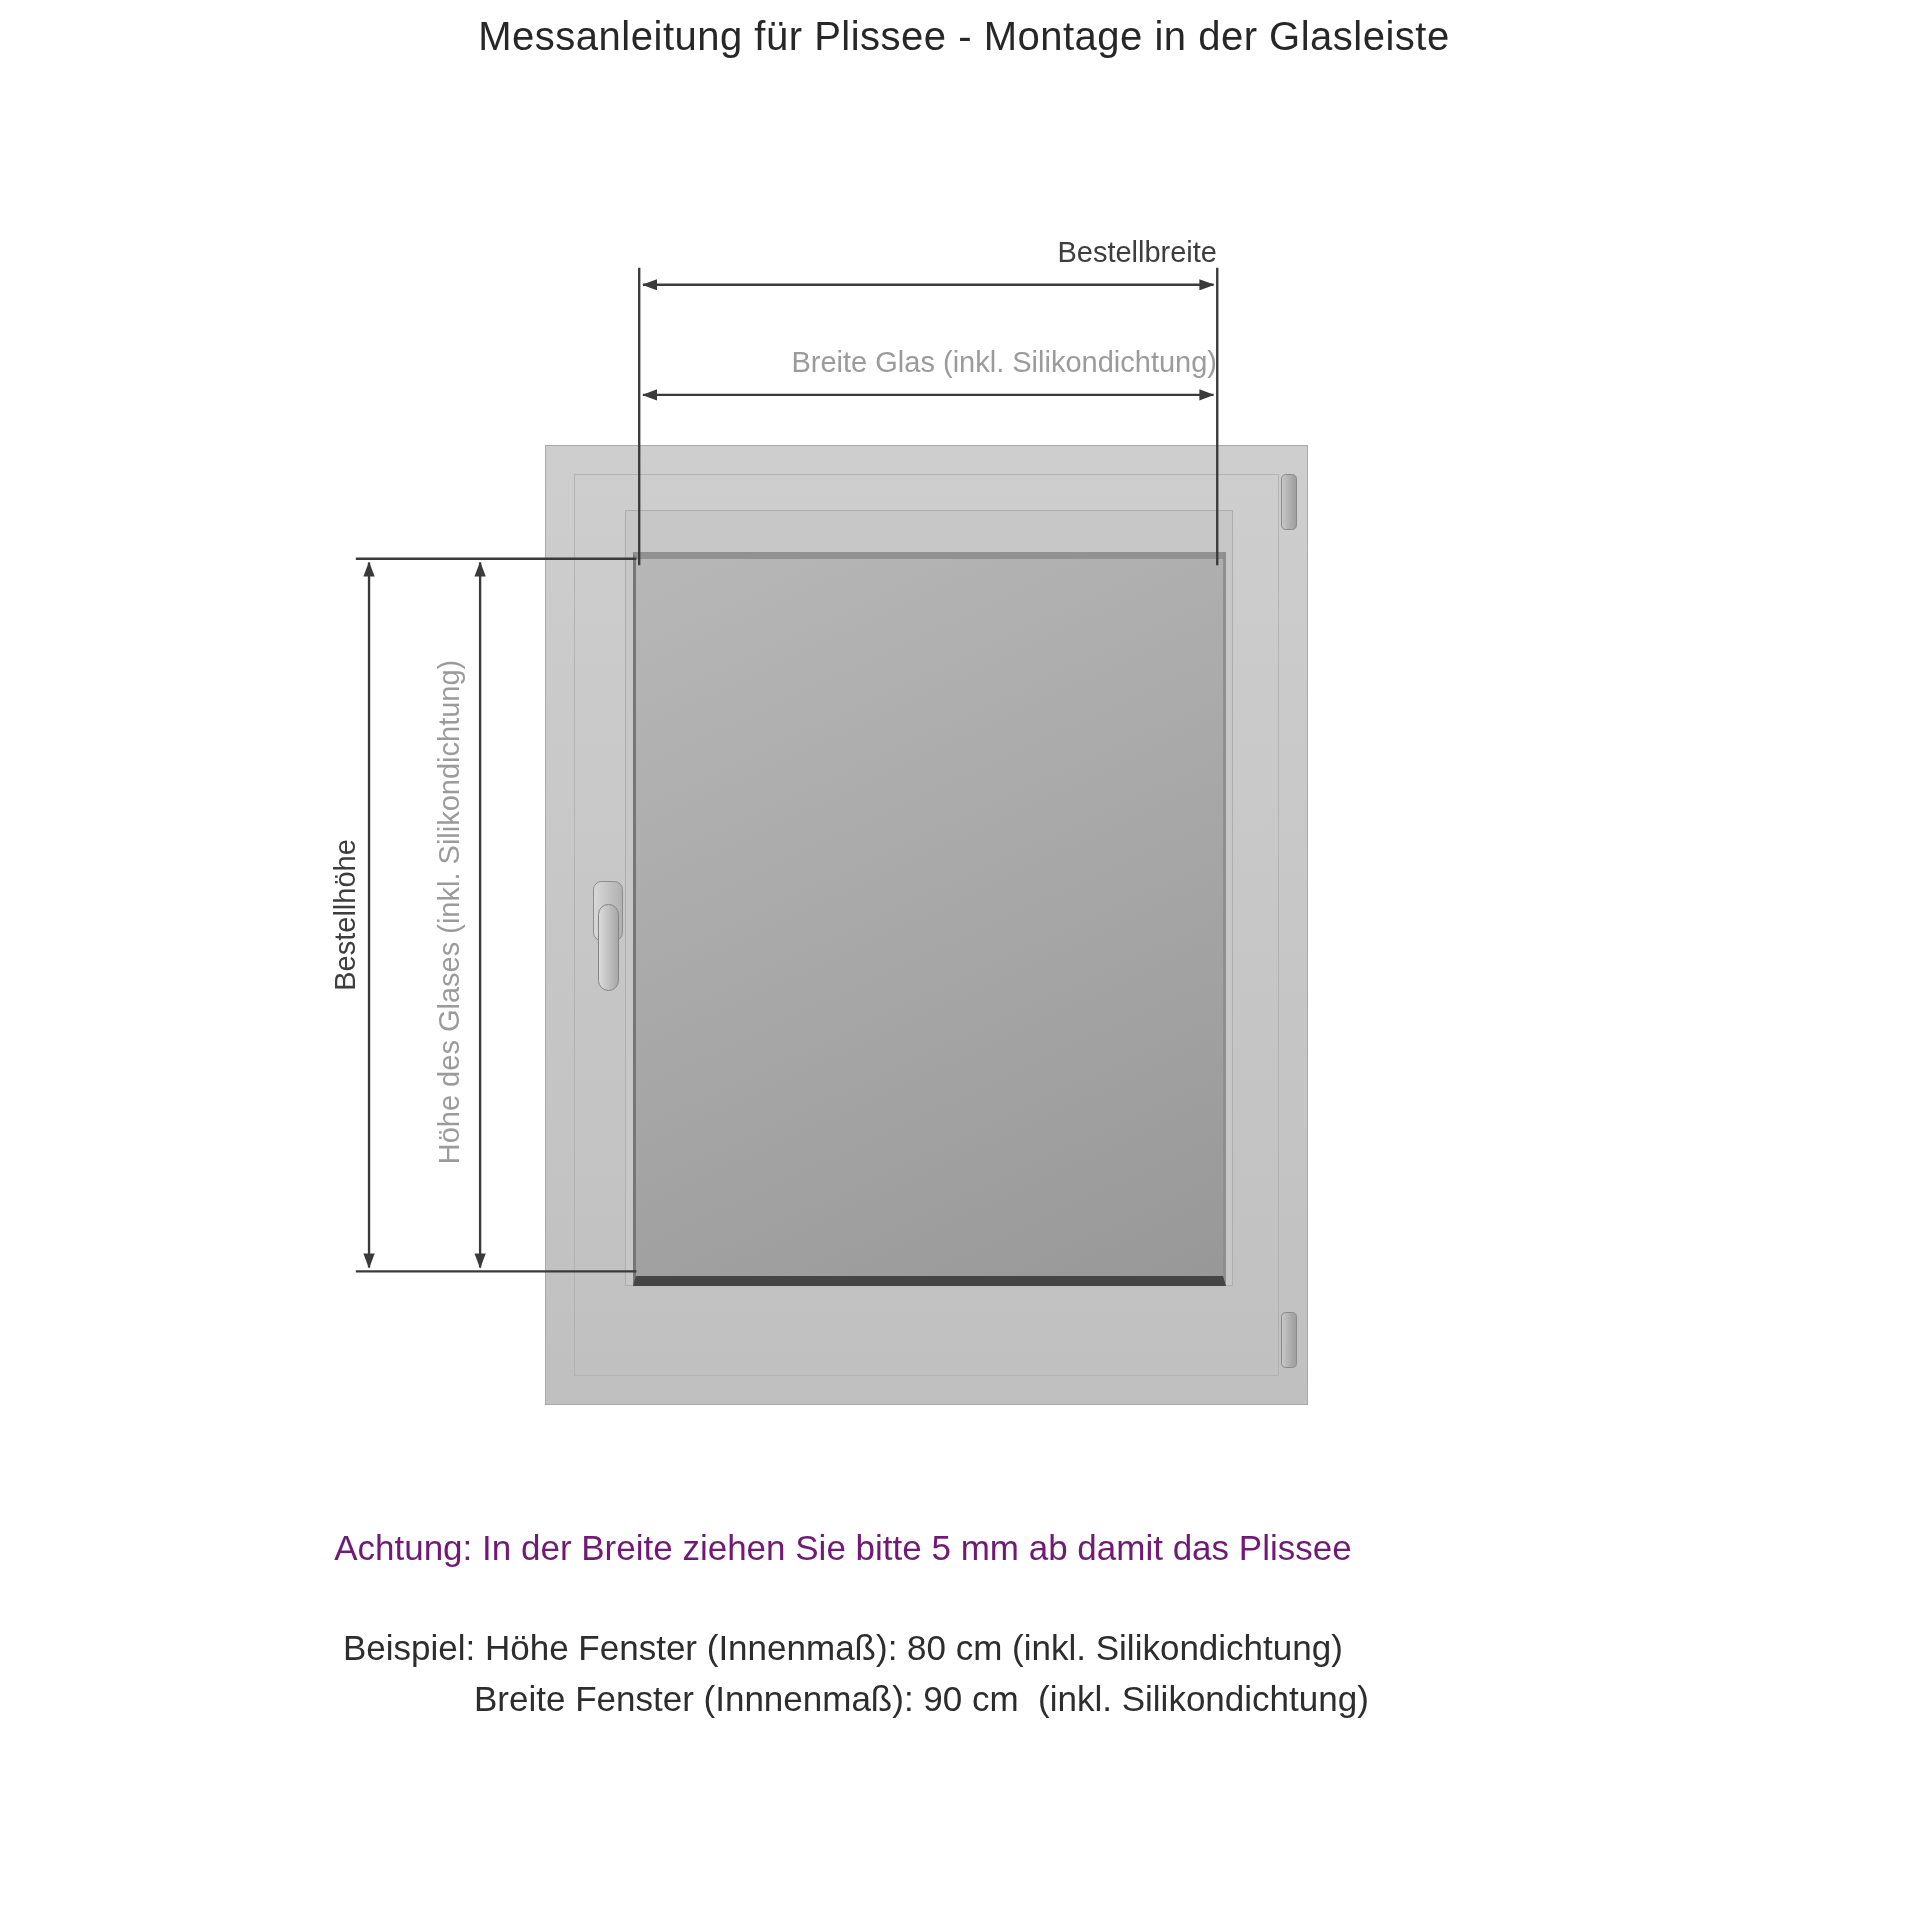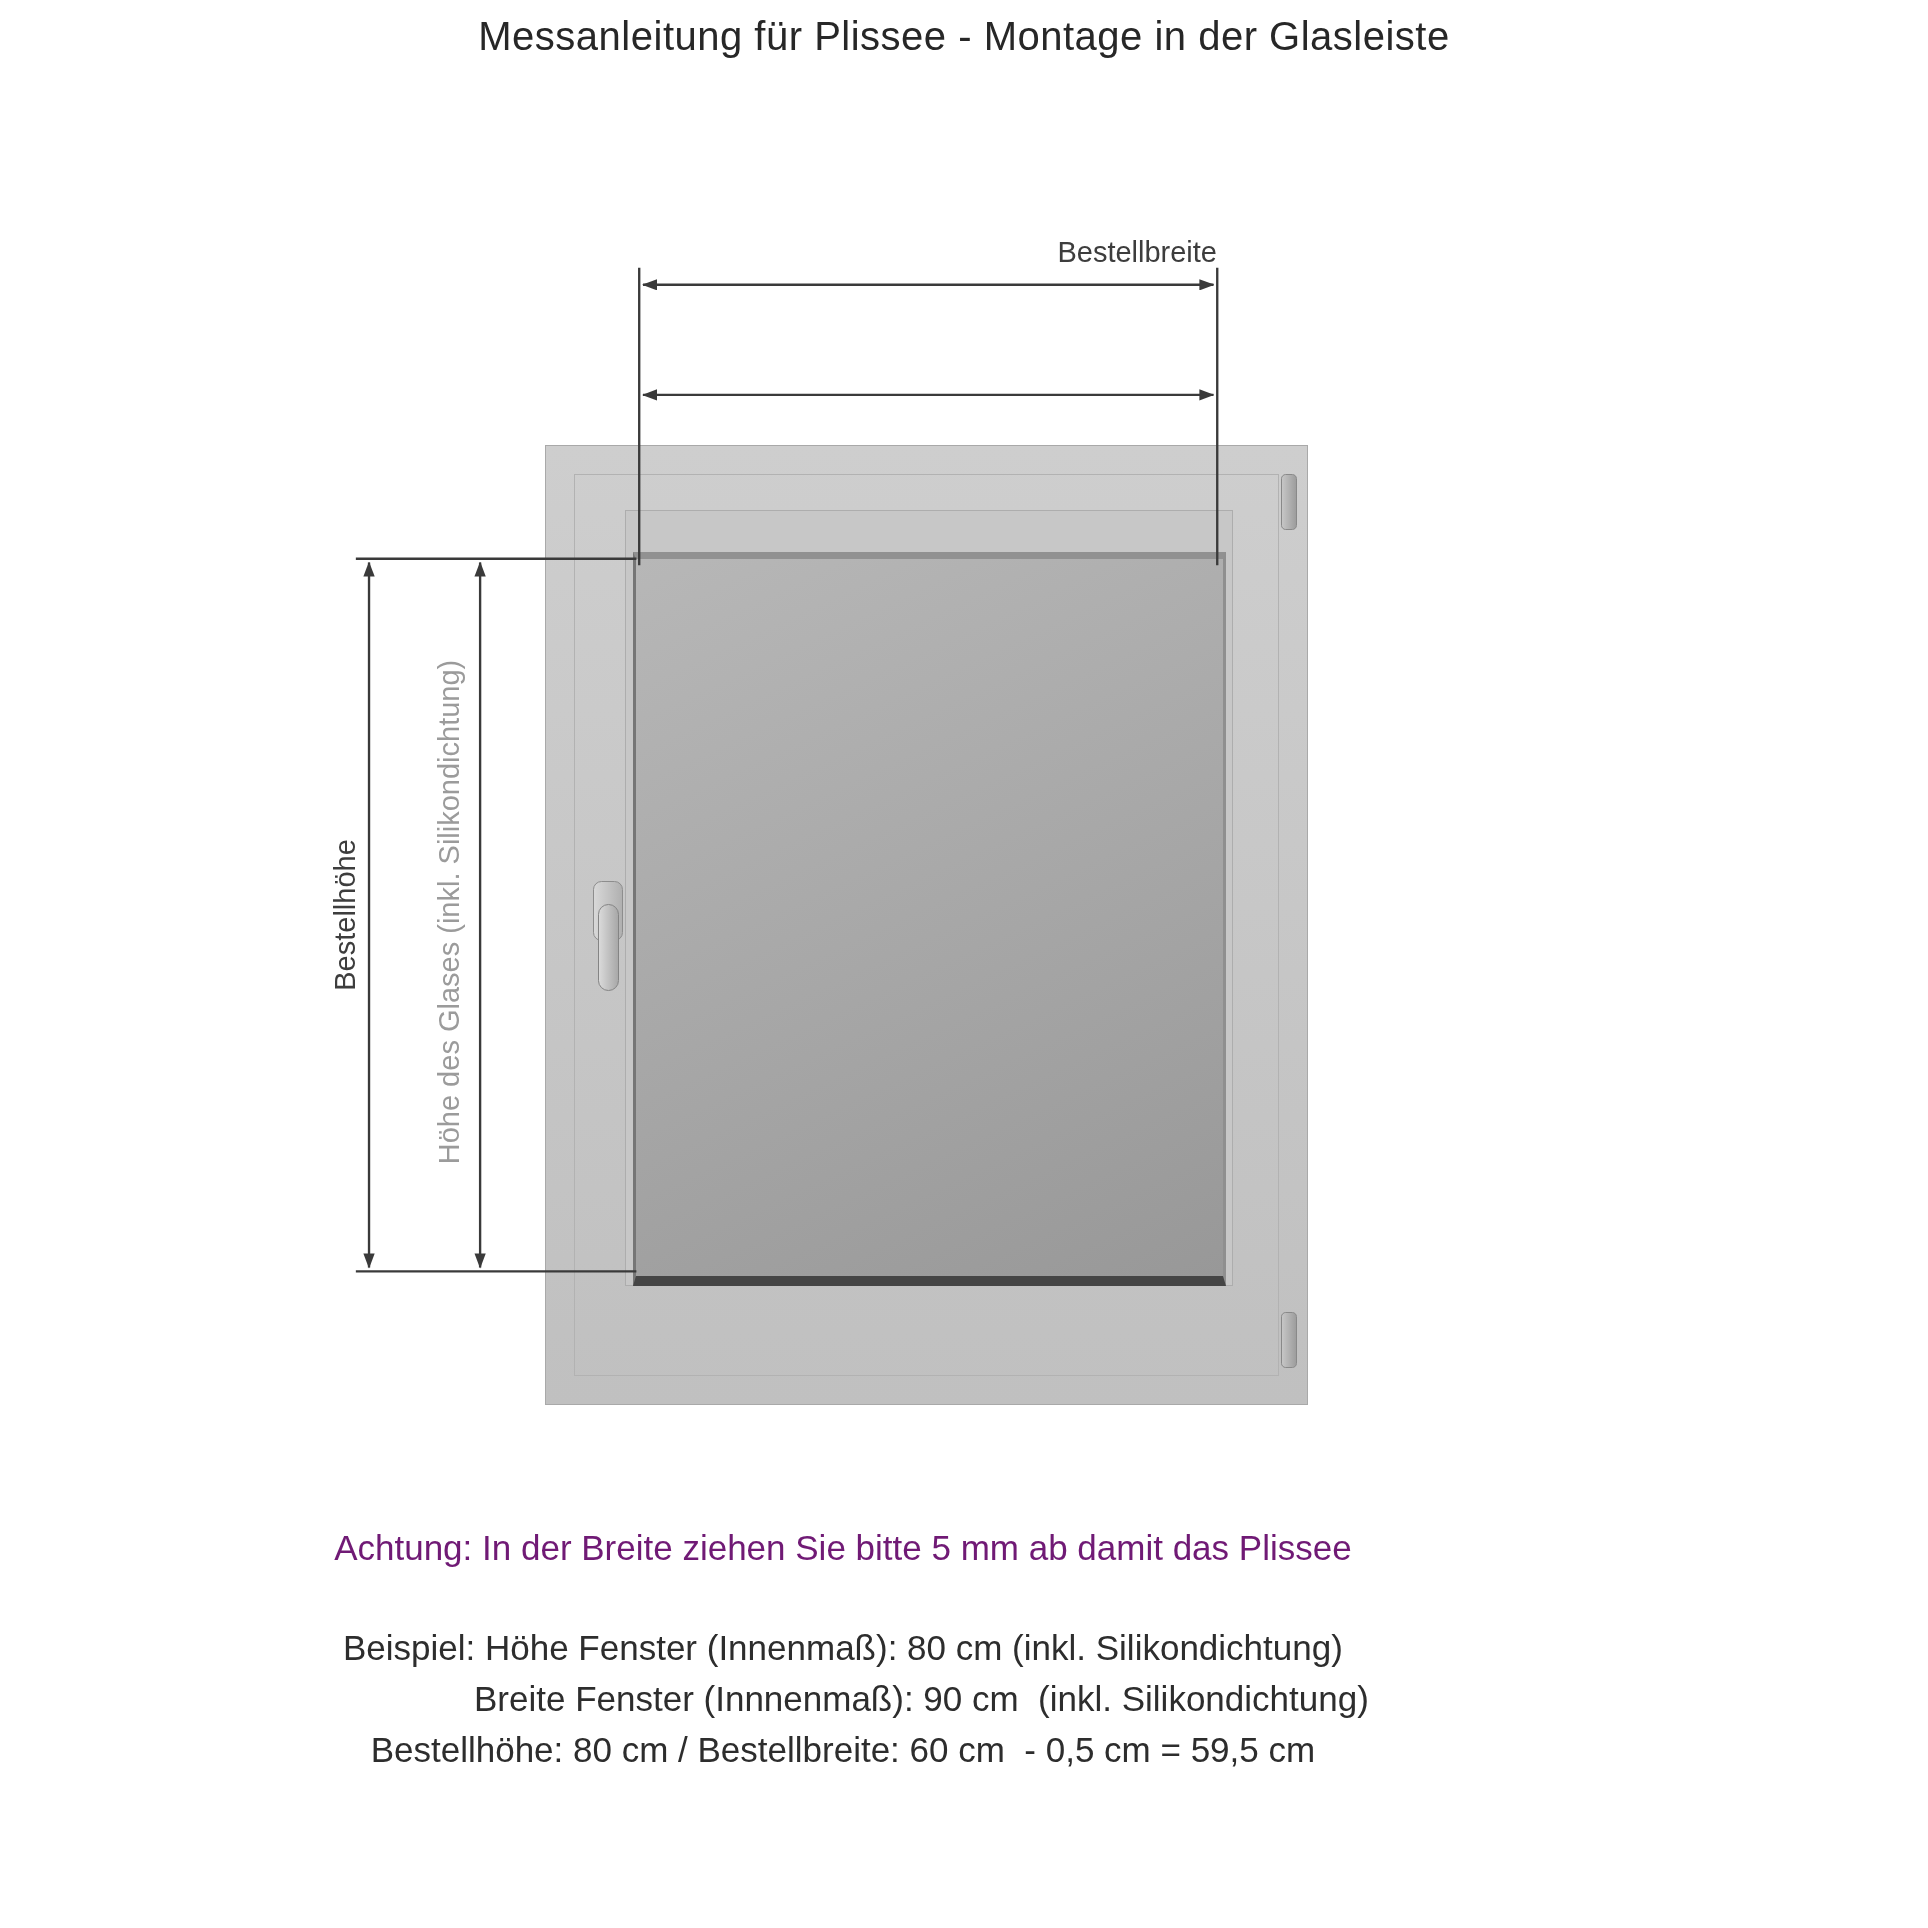--- a/index.html
+++ b/index.html
@@ -104,26 +104,26 @@
       <line x1="378" y1="585" x2="676" y2="585"></line>
       <line x1="378" y1="1342" x2="676" y2="1342"></line>
       <line marker-start="url(#arrow)" marker-end="url(#arrow)" x1="683" y1="294" x2="1289" y2="294"></line>
       <line marker-start="url(#arrow)" marker-end="url(#arrow)" x1="683" y1="411" x2="1289" y2="411"></line>
       <line marker-start="url(#arrow)" marker-end="url(#arrow)" x1="392" y1="589" x2="392" y2="1338"></line>
       <line marker-start="url(#arrow)" marker-end="url(#arrow)" x1="510" y1="589" x2="510" y2="1338"></line>
     </g>
   </svg>
 
   <div class="dim-label h bestellbreite-label">Bestellbreite</div>
+  <div class="dim-label h gray breite-glas-label">Breite Glas (inkl. Silikondichtung)</div>
   <div class="dim-label v bestellhoehe-label">Bestellhöhe</div>
   <div class="dim-label v gray hoehe-glas-label">Höhe des Glases (inkl. Silikondichtung)</div>
 
   <div class="text-block">
     <div class="text-line warning">Achtung: In der Breite ziehen Sie bitte 5 mm ab damit das Plissee</div>
     <div class="example-block">
       <div class="text-line">Beispiel: Höhe Fenster (Innenmaß): 80 cm (inkl. Silikondichtung)</div>
       <div class="text-line indent">Breite Fenster (Innnenmaß): 90 cm  (inkl. Silikondichtung)</div>
-      <div class="text-line">Bestellhöhe: 80 cm / Bestellbreite: 60 cm  - 0,5 cm = 59,5 cm</div>
     </div>
   </div>
 
 </div>
 
 
 </body></html>

